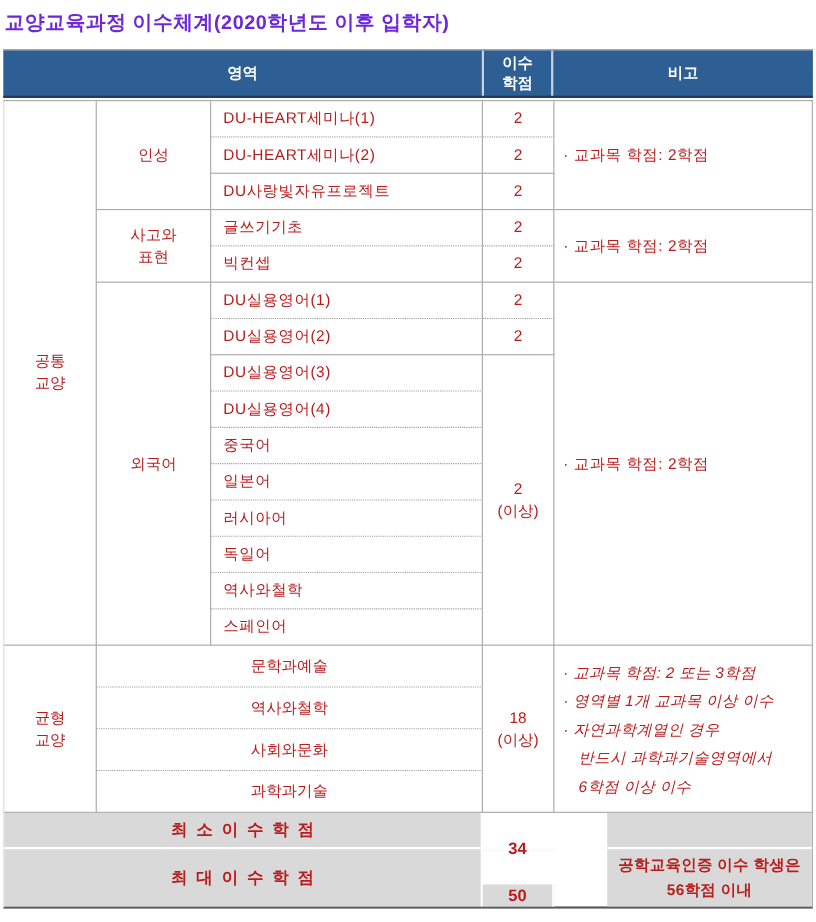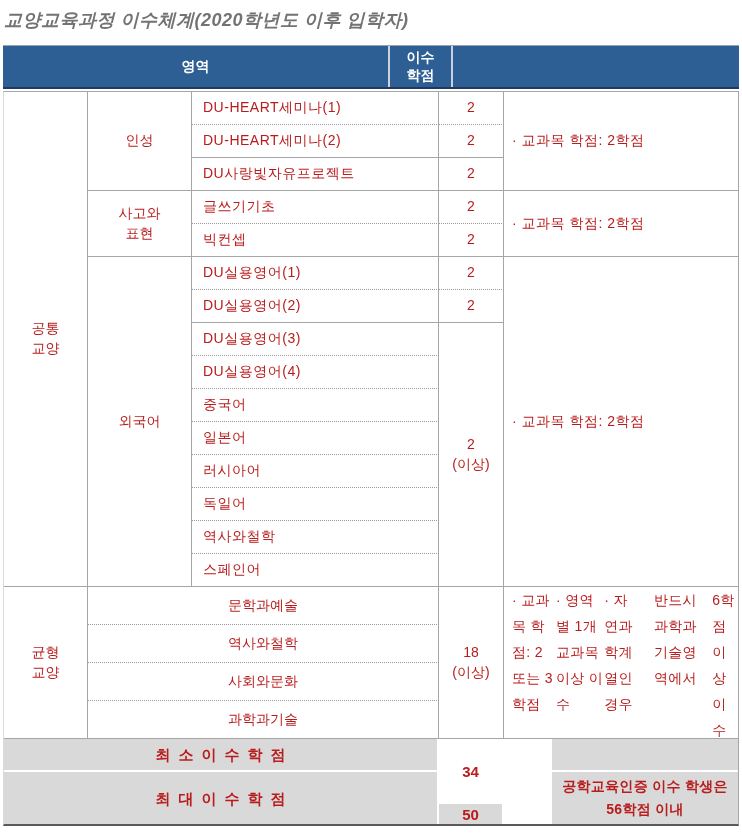--- a/index.html
+++ b/index.html
@@ -10,41 +10,40 @@
     width: 742px;
     height: 838px;
     overflow: hidden;
   }
   .page { padding: 8px 3px 0 3px; }
   .title {
     font-size: 18px;
     font-weight: 700;
     letter-spacing: 0.5px;
     margin: 0 0 13px 1px;
-    color: #737373;
-    font-style: italic;
+    color: #6d28d9;
   }
   .table { width: 736px; }
 
   
   .thead {
     display: flex;
     height: 44px;
     background: var(--header-bg, #2E5F94);
     border-top: 1px solid #9aa3ad;
     border-bottom: 2px solid var(--header-edge, #1F3864);
     color: #fff;
     font-weight: 700;
     font-size: 14px;
   }
   .th {
     display: flex; align-items: center; justify-content: center;
     text-align: center; white-space: pre-line; line-height: 1.25;
   }
-  .th-area { width: 385px; text-align: center; }
+  .th-area { width: 435px; text-align: center; }
   .th-credits { width: 65px; border-left: 2px solid #C9D3DE; border-right: 2px solid #C9D3DE; }
   .th-note { flex: 1; }
 
   
   .tbody {
     margin-top: 2px;
     display: grid;
     grid-template-columns: 84px 104px 247px 65px 1fr;
     grid-template-rows: repeat(15, 33px) repeat(4, 38px) 33px 52px;
     border-top: 1px solid var(--grid, #A6A6A6);
@@ -64,23 +63,23 @@
   .bb-sol { border-bottom: 1px solid var(--grid, #A6A6A6); }
   .course {
     justify-content: flex-start; text-align: left; white-space: normal;
     padding-left: 11px; letter-spacing: 0.5px;
   }
   .note {
     justify-content: flex-start; text-align: left; white-space: normal;
     padding-left: 8px; border-right: none; letter-spacing: 0.5px;
   }
   .note-multi {
-    flex-direction: row; align-items: flex-start; 
+    flex-direction: column; align-items: flex-start; 
     padding-left: 8px; border-right: none; line-height: 26px;
-    letter-spacing: 0.3px; white-space: normal; text-align: left;
+    letter-spacing: 0.3px; white-space: normal; text-align: left; font-style: italic;
   }
   .note-line.cont { padding-left: 14px; }
 
   
   .sumlabel {
     background: var(--summary-bg, #D9D9D9);
     font-weight: 700; font-size: 15px;
     letter-spacing: 8px; padding-left: 8px;
     border-right: 2px solid #fff;
   }
@@ -102,20 +101,21 @@
 
 <div class="page">
   <h1 class="title">교양교육과정 이수체계(2020학년도 이후 입학자)</h1>
 
   <div class="table">
 
     <div class="thead">
       <div class="th th-area">영역</div>
       <div class="th th-credits">이수
 학점</div>
+      <div class="th th-note">비고</div>
     </div>
 
     <div class="tbody">
 
       <div class="cell bb-sol" style="grid-area:1/1/16/2">공통
 교양</div>
 
       <div class="cell bb-sol" style="grid-area:1/2/4/3">인성</div>
       <div class="cell course bb-dot" style="grid-area:1/3/2/4">DU-HEART세미나(1)</div>
       <div class="cell course bb-sol" style="grid-area:2/3/3/4">DU-HEART세미나(2)</div>

